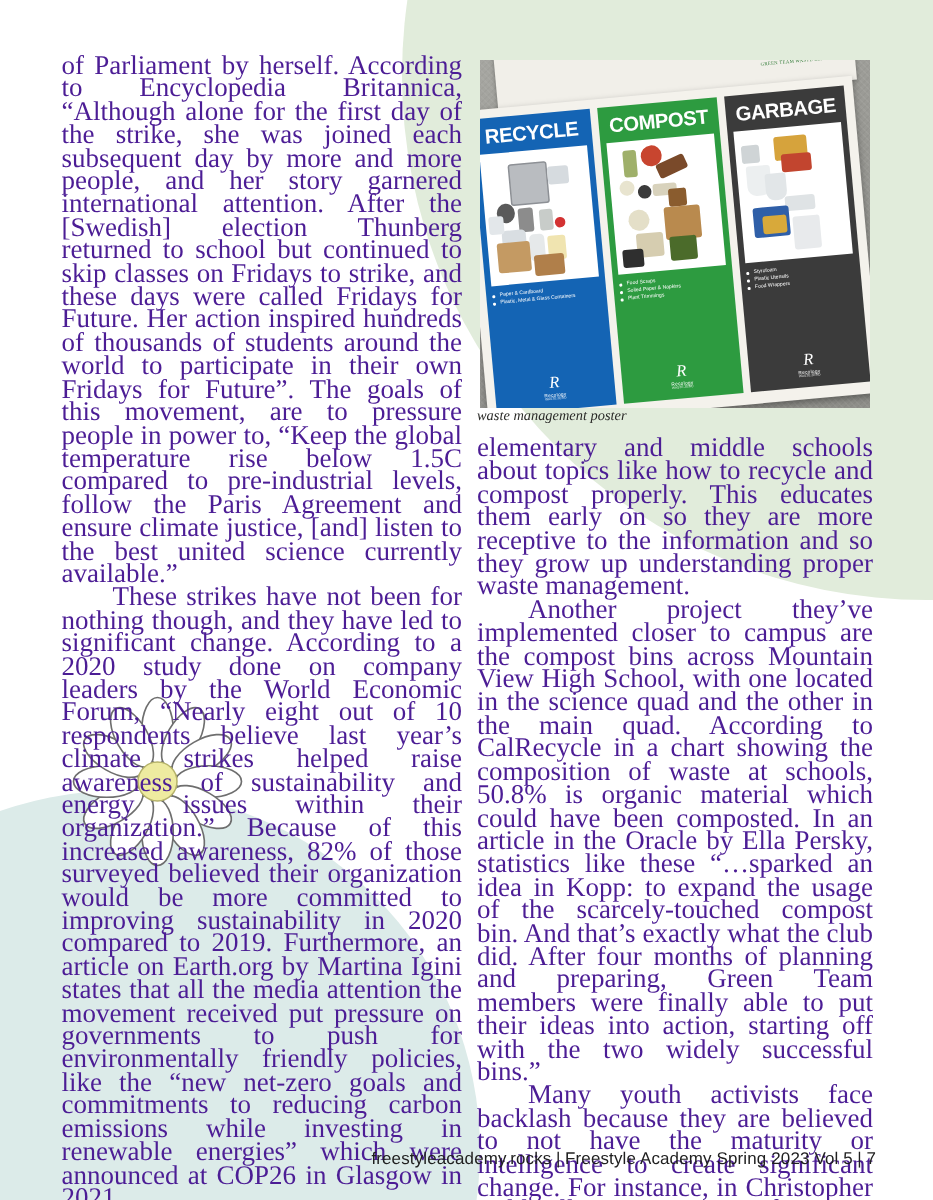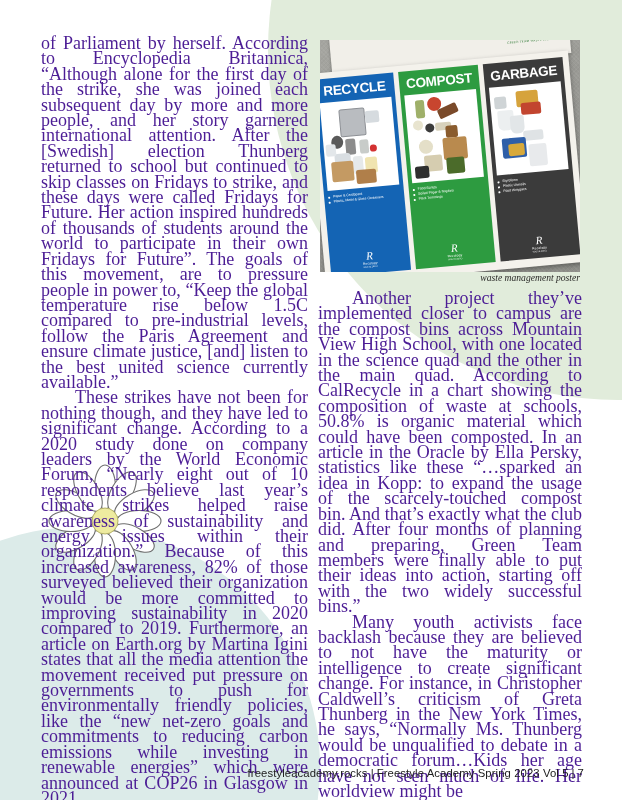--- a/index.html
+++ b/index.html
@@ -231,21 +231,21 @@
     position: absolute;
     border-radius: 2px;
   }
 
   
   .caption {
     position: absolute;
     left: 318px;
     top: 272px;
     width: 262px;
-    text-align: right;
+    text-align: left;
     font-family: "Liberation Serif", "DejaVu Serif", serif;
     font-style: italic;
     font-size: 9.6px;
     line-height: 12px;
     color: #2a2a28;
     z-index: 3;
   }
 
   
   .footer {
@@ -419,20 +419,21 @@
 
   <div class="col col-left">
     <p>of Parliament by herself. According to Encyclopedia Britannica, “Although alone for the first day of the strike, she was joined each subsequent day by more and more people, and her story garnered international attention. After the [Swedish] election Thunberg returned to school but continued to skip classes on Fridays to strike, and these days were called Fridays for Future. Her action inspired hundreds of thousands of students around the world to participate in their own Fridays for Future”. The goals of this movement, are to pressure people in power to, “Keep the global temperature rise below 1.5C compared to pre-industrial levels, follow the Paris Agreement and ensure climate justice, [and] listen to the best united science currently available.”</p>
     <p class="indent">
       <span class="daisy-float"></span>
       <span>These strikes have not been for nothing though, and they have led to significant change. According to a 2020 study done on company leaders by the World Economic Forum, “Nearly eight out of 10 respondents believe last year’s climate strikes helped raise awareness of sustainability and energy issues within their organization.” Because of this increased awareness, 82% of those surveyed believed their organization would be more committed to improving sustainability in 2020 compared to 2019. Furthermore, an article on Earth.org by Martina Igini states that all the media attention the movement received put pressure on governments to push for environmentally friendly policies, like the “new net-zero goals and commitments to reducing carbon emissions while investing in renewable energies” which were announced at COP26 in Glasgow in 2021.</span>
     </p>
   </div>
 
   <div class="col col-right">
+    <p>elementary and middle schools about topics like how to recycle and compost properly. This educates them early on so they are more receptive to the information and so they grow up understanding proper waste management.</p>
     <p class="indent">Another project they’ve implemented closer to campus are the compost bins across Mountain View High School, with one located in the science quad and the other in the main quad. According to CalRecycle in a chart showing the composition of waste at schools, 50.8% is organic material which could have been composted. In an article in the Oracle by Ella Persky, statistics like these “…sparked an idea in Kopp: to expand the usage of the scarcely-touched compost bin. And that’s exactly what the club did. After four months of planning and preparing, Green Team members were finally able to put their ideas into action, starting off with the two widely successful bins.”</p>
     <p class="indent">Many youth activists face backlash because they are believed to not have the maturity or intelligence to create significant change. For instance, in Christopher Caldwell’s criticism of Greta Thunberg in the New York Times, he says, “Normally Ms. Thunberg would be unqualified to debate in a democratic forum…Kids her age have not seen much of life. Her worldview might be</p>
   </div>
 
   <div class="footer">
     <span>freestyleacademy.rocks</span><span class="sep">|</span><span>Freestyle Academy Spring 2023 Vol 5</span><span class="sep">|</span><span>7</span>
   </div>
 
 </div>
 

